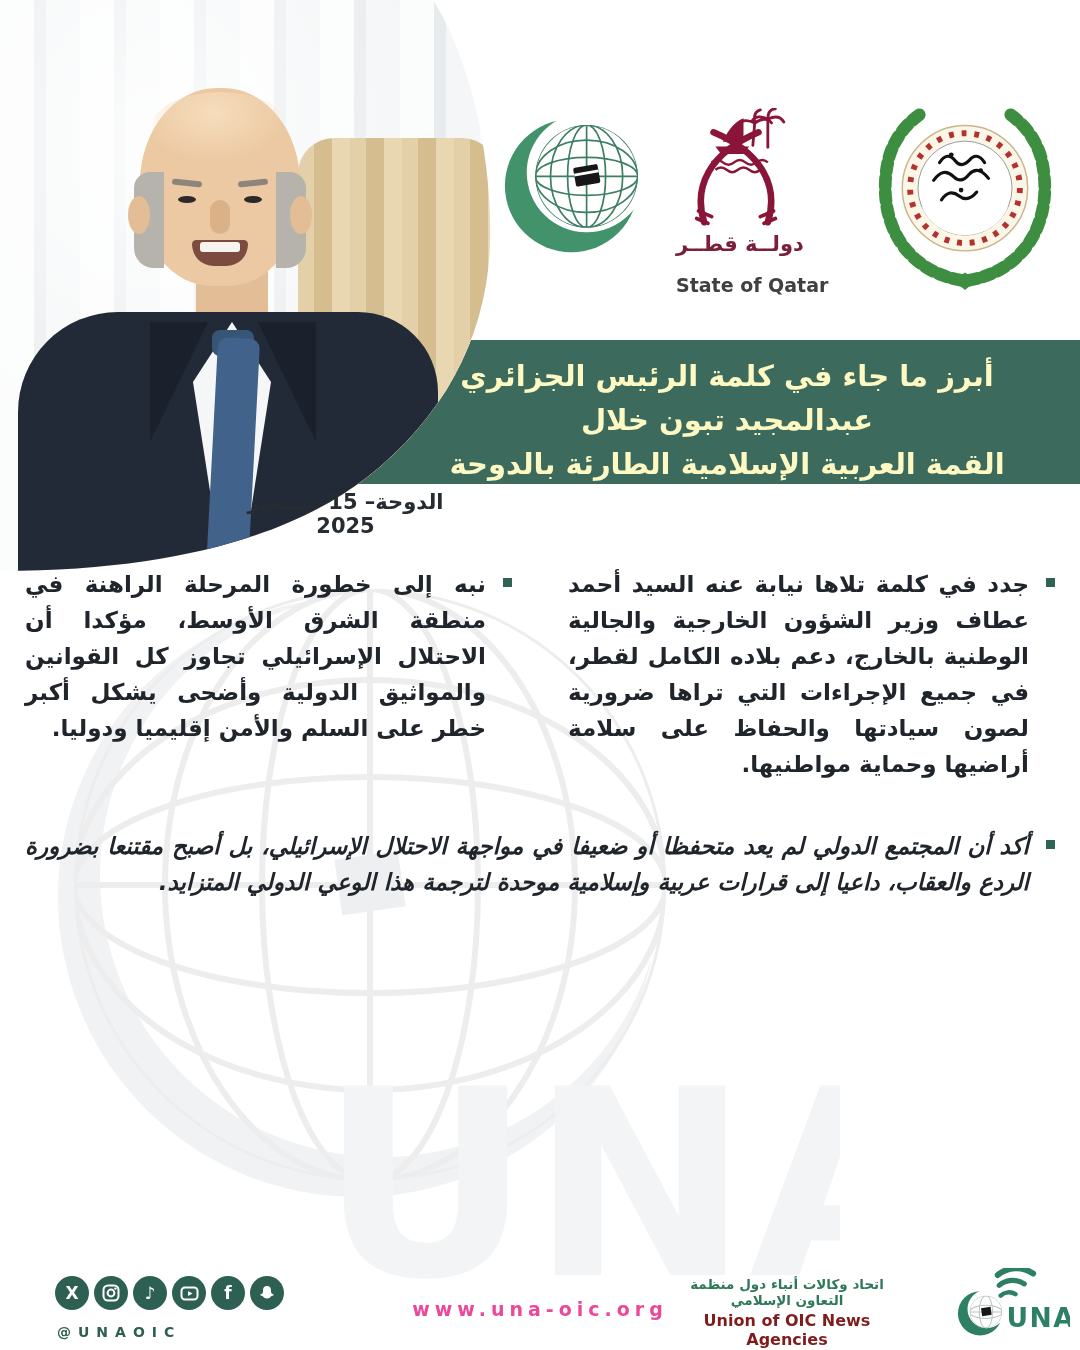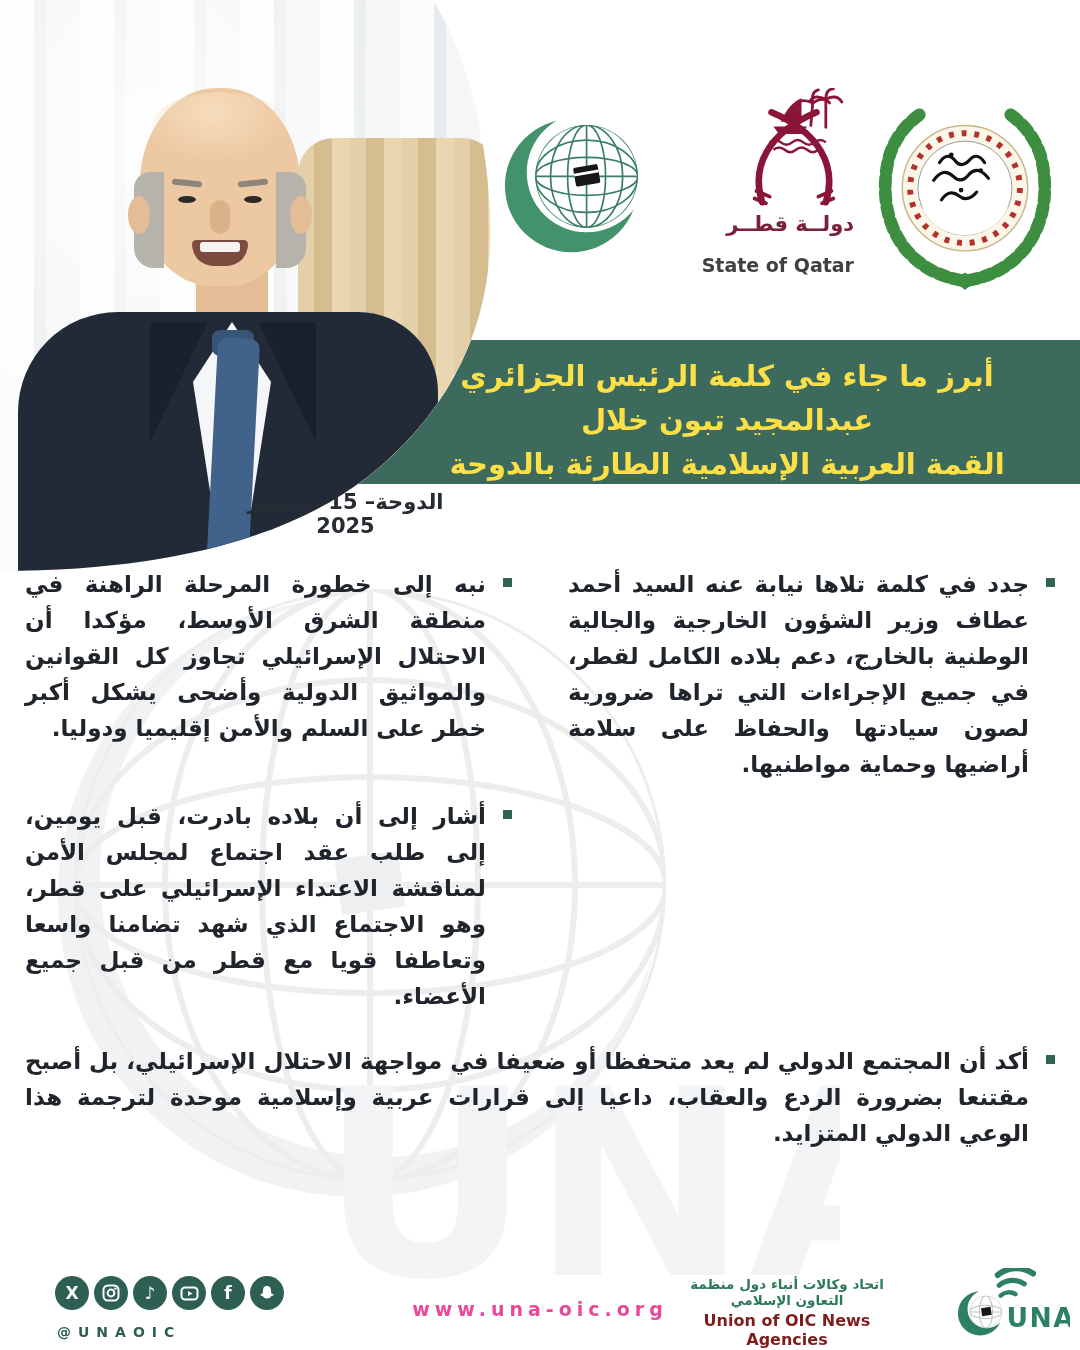--- a/index.html
+++ b/index.html
@@ -7,21 +7,21 @@
   .canvas{
     position:relative;width:1080px;height:1350px;overflow:hidden;background:#ffffff;
     font-family:"DejaVu Sans","Liberation Sans",sans-serif;
   }
   
   .watermark{position:absolute;left:20px;top:545px;z-index:0;pointer-events:none;}
   
   .banner{position:absolute;left:0;top:340px;width:1080px;height:144px;background:#3c6a5d;z-index:1;}
   .banner-title{
     position:absolute;left:390px;right:16px;top:14px;text-align:center;direction:rtl;
-    color:#fde047;font-weight:bold;font-size:29px;line-height:44px;
+    color:#fef9c3;font-weight:bold;font-size:29px;line-height:44px;
   }
   
   .date-line{
     position:absolute;left:238px;top:490px;width:215px;z-index:3;direction:rtl;text-align:center;
     font-weight:bold;font-size:21px;color:#272c33;
   }
   
   .photo{
     position:absolute;left:0;top:0;width:497px;height:571px;z-index:2;overflow:hidden;
     clip-path:path("M0,0 L433,0 C469,58 492,152 490,242 C488,332 446,416 366,478 C298,530 186,571 0,571 Z");
@@ -49,32 +49,32 @@
   .brow{position:absolute;width:30px;height:6px;background:#8e857a;border-radius:3px;top:92px;}
   .brow.b1{left:32px;transform:rotate(6deg);}
   .brow.b2{right:32px;transform:rotate(-6deg);}
   .eye{position:absolute;width:18px;height:7px;background:#2c2a28;border-radius:50%;top:108px;}
   .eye.e1{left:38px;} .eye.e2{right:38px;}
   .nose{position:absolute;left:70px;top:112px;width:20px;height:34px;background:#dbb187;border-radius:10px;}
   .smile{position:absolute;left:52px;top:152px;width:56px;height:26px;background:#7c4b3f;border-radius:8px 8px 40px 40px;overflow:hidden;}
   .teeth{position:absolute;left:8px;top:2px;width:40px;height:10px;background:#f7f3ee;border-radius:3px;}
   
   .logo-oic{position:absolute;left:503px;top:106px;z-index:3;}
-  .logo-qatar{position:absolute;left:676px;top:88px;width:178px;text-align:right;z-index:3;}
+  .logo-qatar{position:absolute;left:676px;top:108px;width:178px;text-align:left;z-index:3;}
   .qatar-ar{font-weight:bold;font-size:21px;color:#7a2038;margin-top:2px;direction:rtl;}
   .qatar-en{font-weight:bold;font-size:19px;color:#404040;margin-top:18px;}
   .logo-lap{position:absolute;left:866px;top:98px;z-index:3;}
   
   .body{position:absolute;left:25px;right:25px;top:566px;z-index:3;direction:rtl;}
   .grid{display:grid;grid-template-columns:1fr 1fr;column-gap:56px;}
   .item{position:relative;padding-right:26px;}
   .item + .item{margin-top:52px;}
   .sq{position:absolute;right:0;top:12px;width:9px;height:9px;background:#2e6355;}
   .item p{margin:0;font-weight:bold;font-size:23px;line-height:36px;color:#20252c;text-align:justify;}
-  .item.full{margin-top:29px;}
+  .item.full{margin-top:46px;font-style:italic;}
   
   .footer{position:absolute;left:0;right:0;top:1266px;height:84px;z-index:3;}
   .social{position:absolute;left:55px;top:10px;}
   .icons{display:flex;gap:5px;}
   .icircle{width:34px;height:34px;border-radius:50%;background:#2d6052;color:#ffffff;display:flex;align-items:center;justify-content:center;
     font-weight:bold;font-size:17px;}
   .handle{margin-top:14px;font-weight:bold;font-size:14px;letter-spacing:7px;color:#2d6052;padding-left:2px;}
   .site{position:absolute;left:0;right:0;top:32px;text-align:center;font-weight:bold;font-size:19px;letter-spacing:5px;color:#ec4899;}
   .agency{position:absolute;right:172px;top:2px;width:242px;text-align:center;margin-top:8px;}
   .agency-ar{font-size:13.5px;color:#2e7a58;direction:rtl;font-weight:bold;}
@@ -231,24 +231,20 @@
         <div class="item">
           <span class="sq"></span>
           <p>جدد في كلمة تلاها نيابة عنه السيد أحمد عطاف وزير الشؤون الخارجية والجالية الوطنية بالخارج، دعم بلاده الكامل لقطر، في جميع الإجراءات التي تراها ضرورية لصون سيادتها والحفاظ على سلامة أراضيها وحماية مواطنيها.</p>
         </div>
       </div>
       <div class="col">
         <div class="item">
           <span class="sq"></span>
           <p>نبه إلى خطورة المرحلة الراهنة في منطقة الشرق الأوسط، مؤكدا أن الاحتلال الإسرائيلي تجاوز كل القوانين والمواثيق الدولية وأضحى يشكل أكبر خطر على السلم والأمن إقليميا ودوليا.</p>
         </div>
-        <div class="item">
-          <span class="sq"></span>
-          <p>أشار إلى أن بلاده بادرت، قبل يومين، إلى طلب عقد اجتماع لمجلس الأمن لمناقشة الاعتداء الإسرائيلي على قطر، وهو الاجتماع الذي شهد تضامنا واسعا وتعاطفا قويا مع قطر من قبل جميع الأعضاء.</p>
-        </div>
       </div>
     </div>
     <div class="item full">
       <span class="sq"></span>
       <p>أكد أن المجتمع الدولي لم يعد متحفظا أو ضعيفا في مواجهة الاحتلال الإسرائيلي، بل أصبح مقتنعا بضرورة الردع والعقاب، داعيا إلى قرارات عربية وإسلامية موحدة لترجمة هذا الوعي الدولي المتزايد.</p>
     </div>
   </div>
 
   <div class="footer">
     <div class="social">

